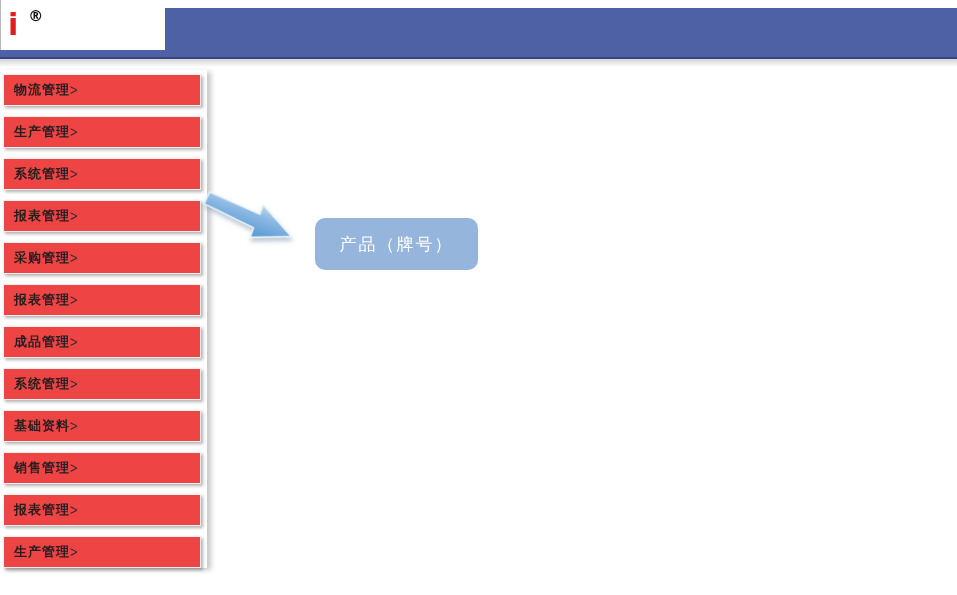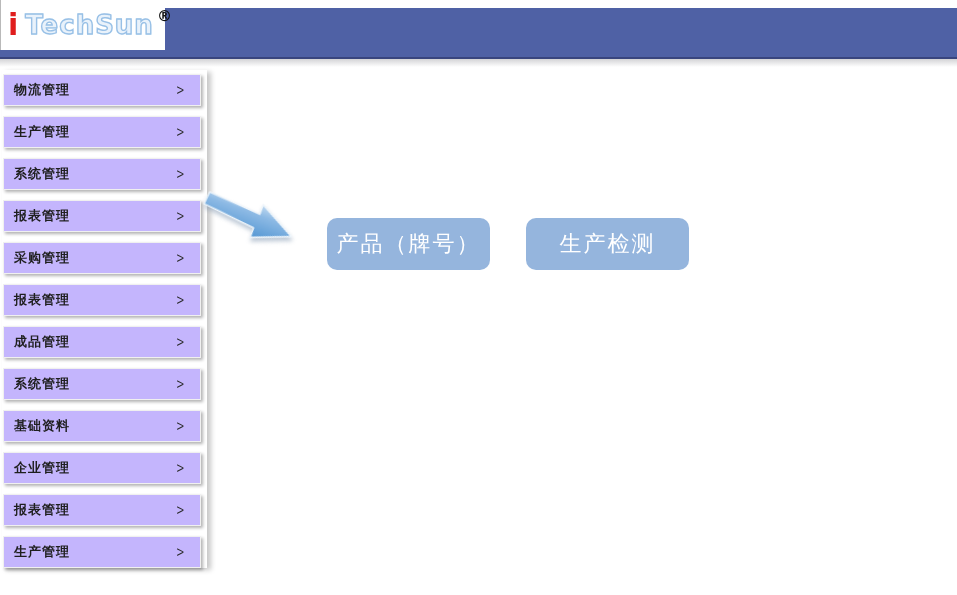--- a/index.html
+++ b/index.html
@@ -74,27 +74,26 @@
     width: 205px; height: 498px;
     background: #ffffff;
     box-shadow: 4px 2px 5px rgba(0,0,0,0.22);
     box-sizing: border-box;
     padding-top: 4px;
   }
   .menu-item {
     width: 198px;
     height: 32px;
     margin: 0 0 10px 1px;
-    background: #c4b5fd;
+    background: #ef4444;
     border: 1px solid #f0f0f0;
     box-shadow: 2px 2px 3px rgba(0,0,0,0.30);
     box-sizing: border-box;
     display: flex;
     align-items: center;
-    justify-content: space-between;
     padding: 0 16px 0 10px;
     cursor: pointer;
   }
   .menu-label {
     font-size: 13px;
     font-weight: bold;
     color: #1f1f1f;
     letter-spacing: 1px;
   }
   .menu-chevron {
@@ -122,41 +121,39 @@
     gap: 24px;
   }
   .shortcut-btn {
     width: 163px;
     height: 52px;
     background: #95b5dd;
     border: none;
     border-radius: 10px;
     color: #ffffff;
     font-family: "DejaVu Serif", "Liberation Serif", serif;
-    font-size: 22px;
+    font-size: 17px;
     letter-spacing: 2px;
     display: flex;
     align-items: center;
     justify-content: center;
     cursor: pointer;
     white-space: nowrap;
-    margin-left: 12px;
   }
 </style>
 </head>
 <body>
 
 <div class="page">
 
   <div class="topbar"></div>
   <div class="topbar-shadow"></div>
 
   <div class="logo-box">
     <span class="logo-i">i</span>
-    <span class="logo-brand">TechSun</span>
     <span class="logo-reg">®</span>
   </div>
 
   <nav class="sidebar">
     <div class="menu-item">
       <span class="menu-label">物流管理</span>
       <span class="menu-chevron">&gt;</span>
     </div>
 
     <div class="menu-item">
@@ -193,21 +190,21 @@
       <span class="menu-label">系统管理</span>
       <span class="menu-chevron">&gt;</span>
     </div>
 
     <div class="menu-item">
       <span class="menu-label">基础资料</span>
       <span class="menu-chevron">&gt;</span>
     </div>
 
     <div class="menu-item">
-      <span class="menu-label">企业管理</span>
+      <span class="menu-label">销售管理</span>
       <span class="menu-chevron">&gt;</span>
     </div>
 
     <div class="menu-item">
       <span class="menu-label">报表管理</span>
       <span class="menu-chevron">&gt;</span>
     </div>
 
     <div class="menu-item">
       <span class="menu-label">生产管理</span>
@@ -225,16 +222,15 @@
         </linearGradient>
       </defs>
       <polygon points="3,16 58,15 57,5 96,22 59,40 58,30 3,29" fill="url(#arrowGrad)" stroke="#eef5fb" stroke-width="1.4" stroke-linejoin="round"></polygon>
     </svg>
   </div>
 
   <div class="btn-row">
     <button class="shortcut-btn">产品（牌号）</button>
 
 
-    <button class="shortcut-btn">生产检测</button>
   </div>
 
 </div>
 
 </body></html>

